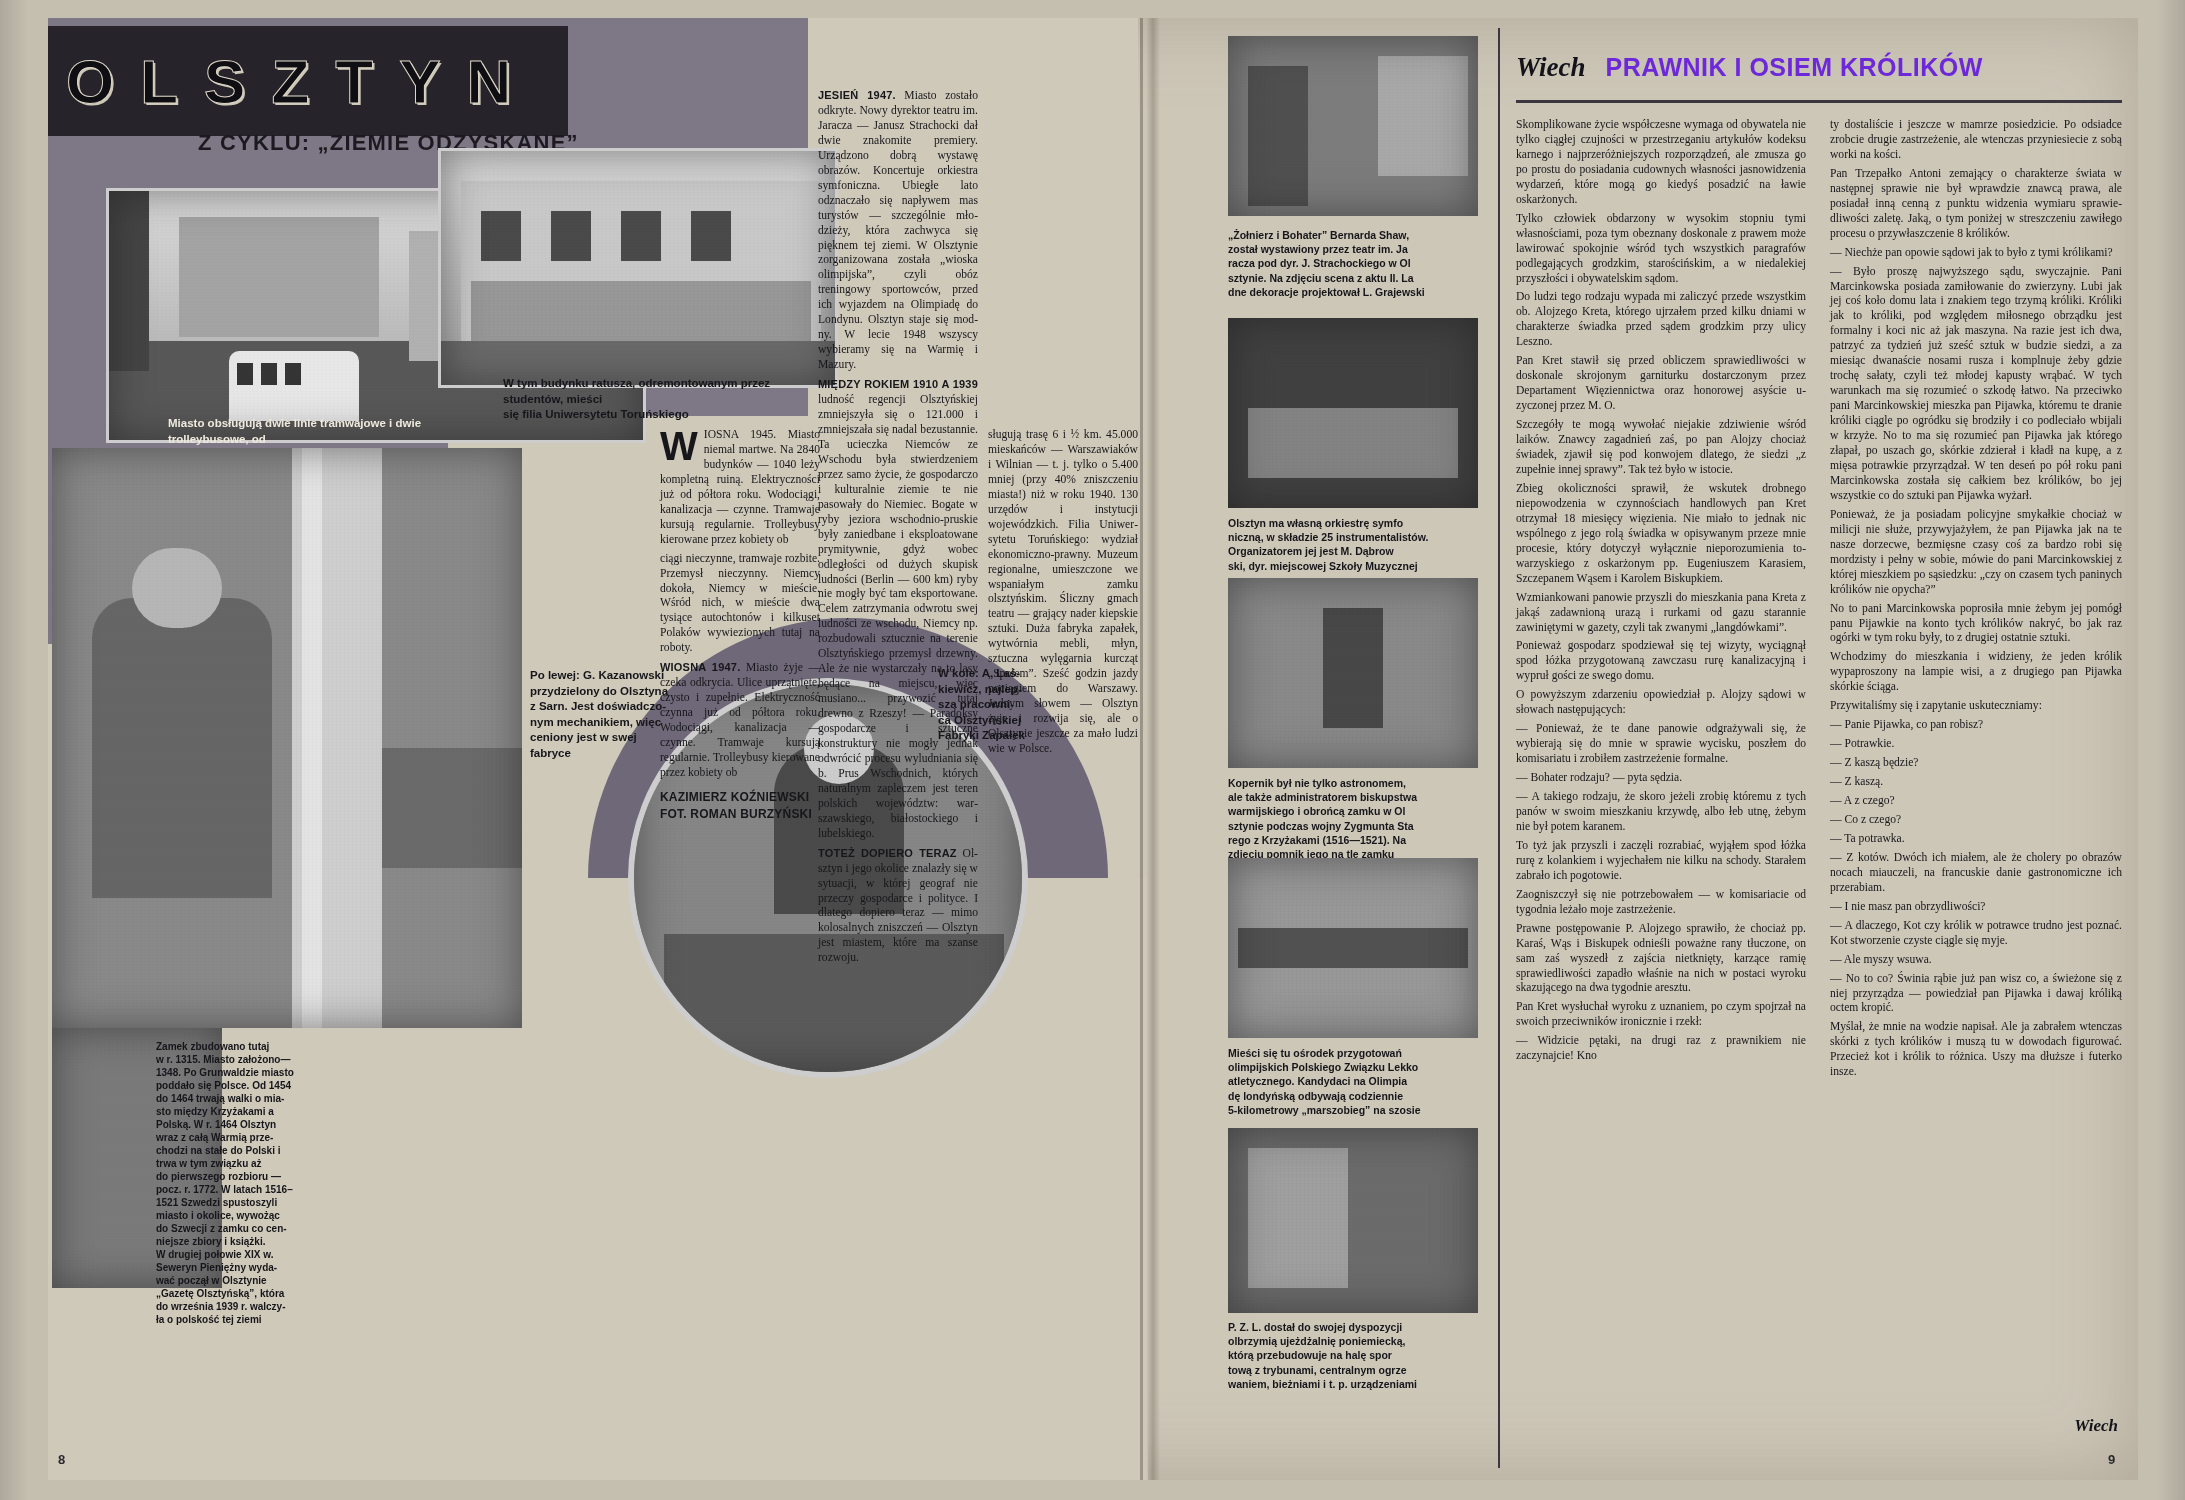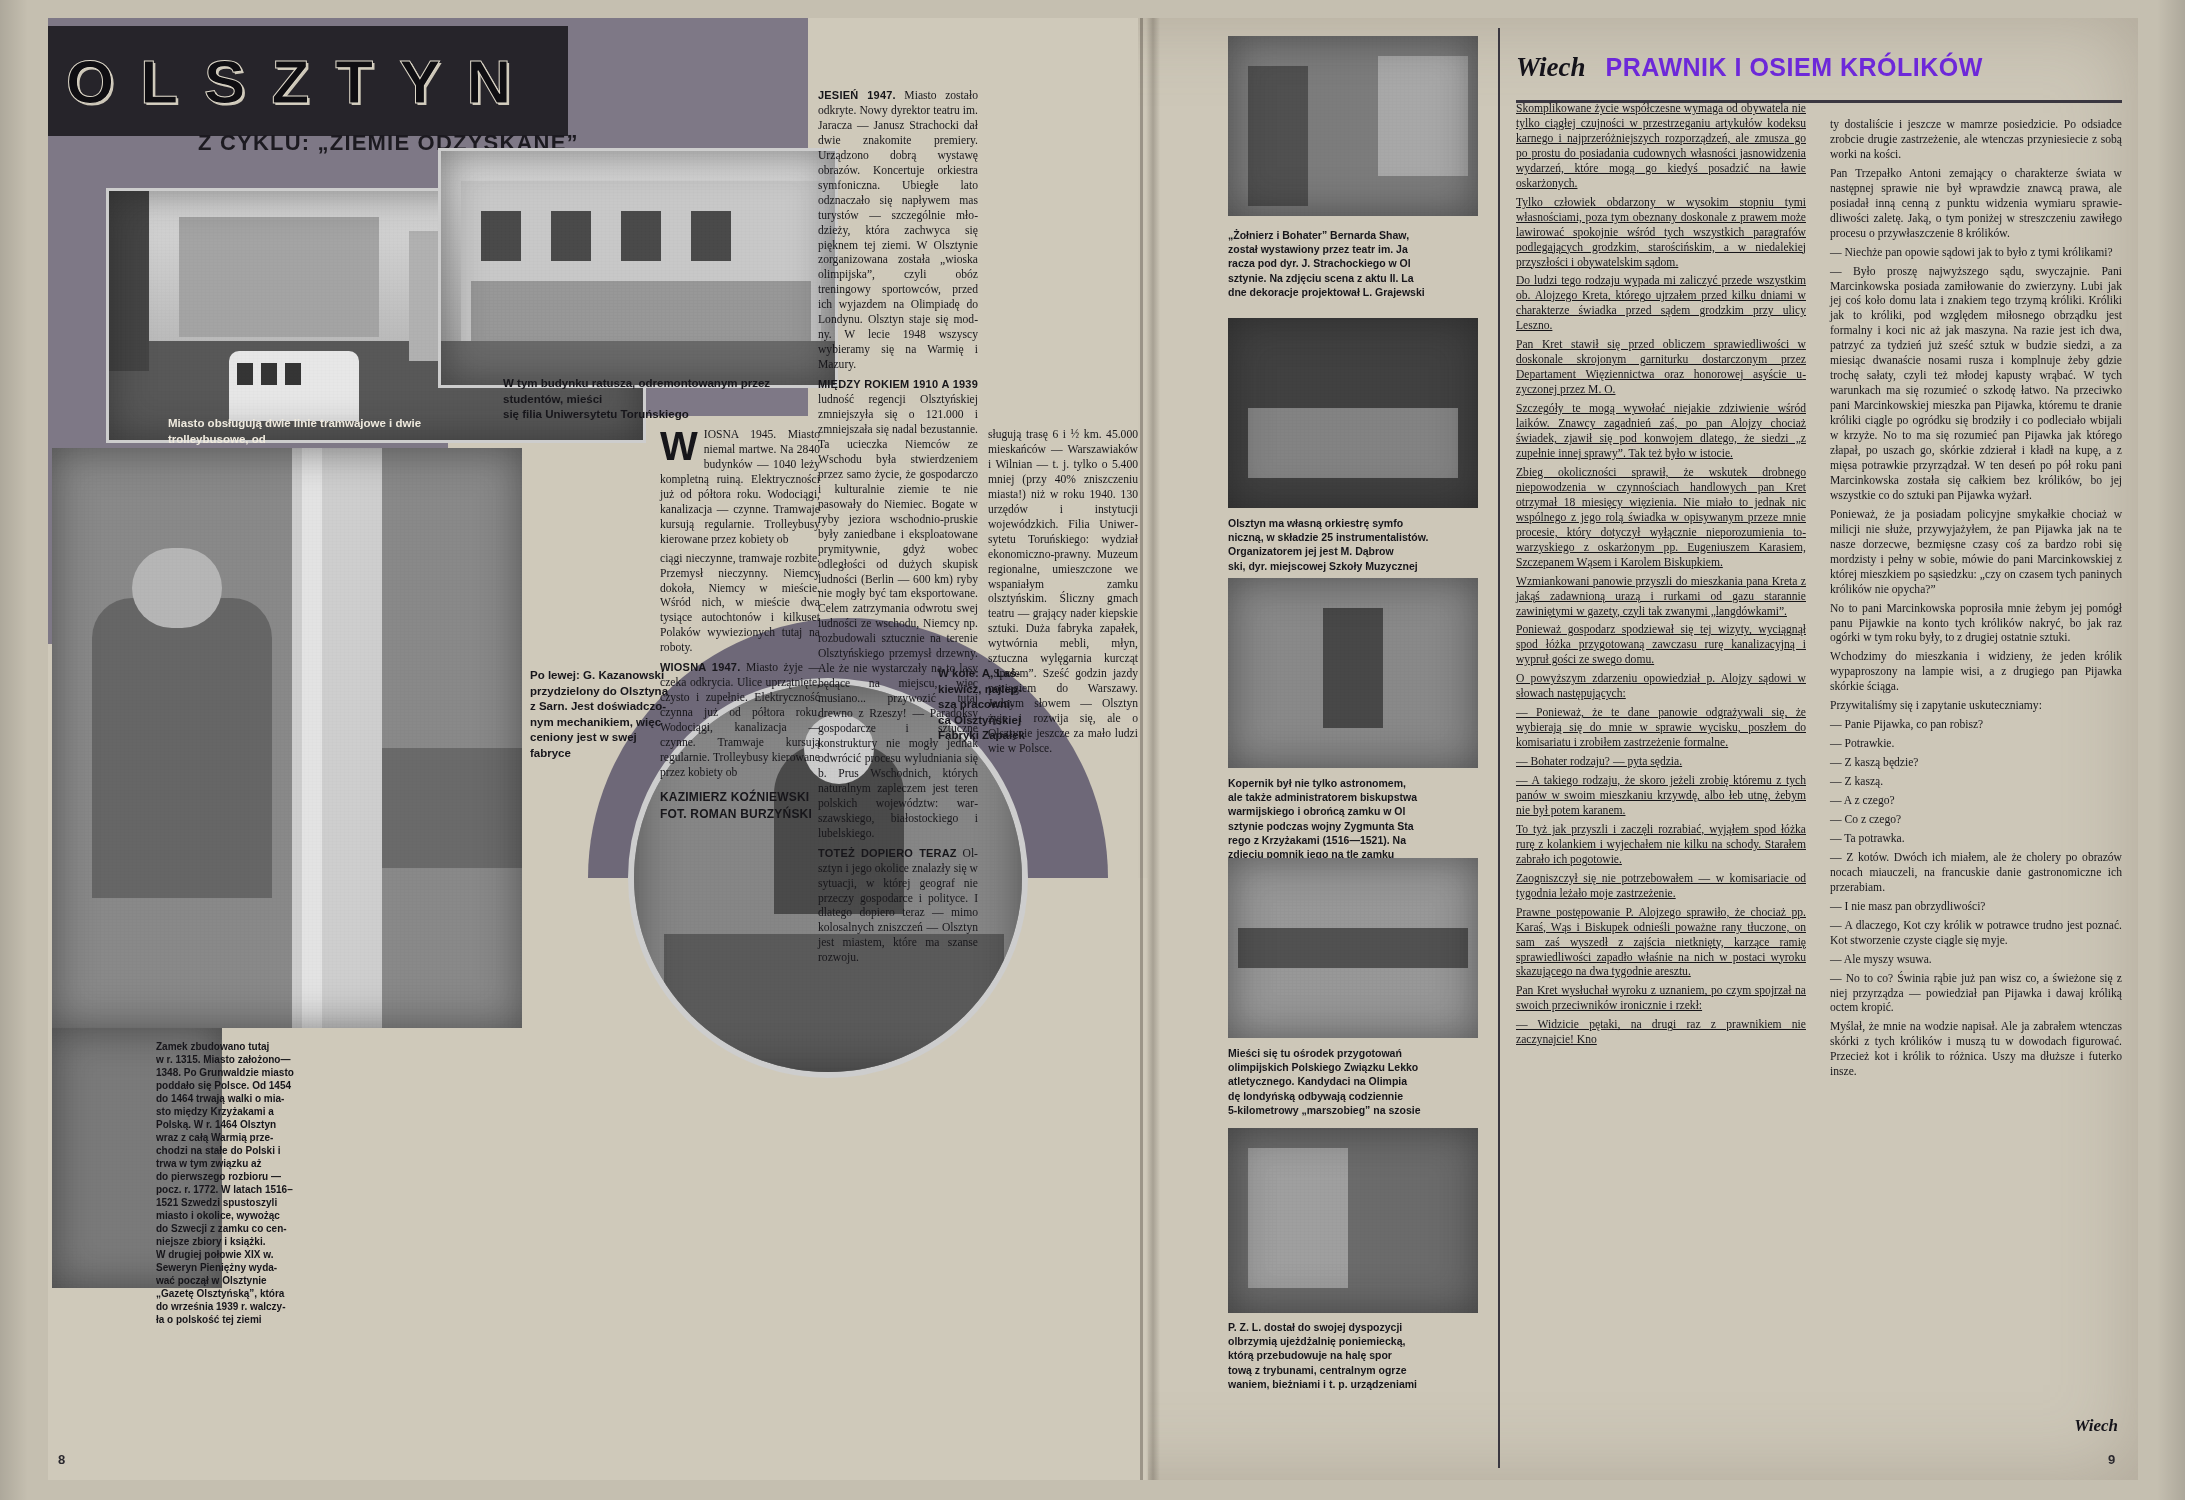--- a/index.html
+++ b/index.html
@@ -323,21 +323,21 @@
 waniem, bieżniami i t. p. urządzeniami</div>
 
   <div class="rule" style="left:1450px; top:10px; width:2px; height:1440px;"></div>
 
   <div class="right-head" style="left:1468px; top:34px; width:600px; height:40px;">
     <span class="wiech">Wiech</span>
     <span class="right-title" style="margin-left:16px;">PRAWNIK I OSIEM KRÓLIKÓW</span>
   </div>
   <div class="rule" style="left:1468px; top:82px; width:606px; height:3px;"></div>
 
-  <div class="col" id="rcol1" style="left:1468px; top:84px; width:290px; height:1320px;text-decoration:underline;">
+  <div class="col" id="rcol1" style="left:1468px; top:100px; width:290px; height:1320px;">
         <p>Skomplikowane życie współczesne wymaga od obywatela nie tylko ciągłej czujności w przestrzeganiu artykułów kodeksu karnego i naj­przeróżniejszych rozporządzeń, ale zmusza go po prostu do posiadania cudownych własności jasnowidze­nia wydarzeń, które mogą go kie­dyś posadzić na ławie oskarżonych.</p>
         <p>Tylko człowiek obdarzony w wy­sokim stopniu tymi własnościami, poza tym obeznany doskonale z pra­wem może lawirować spokojnie wśród tych wszystkich paragrafów podlegających grodzkim, starościń­skim, a w niedalekiej przyszłości i obywatelskim sądom.</p>
         <p>Do ludzi tego rodzaju wypada mi zaliczyć przede wszystkim ob. Aloj­zego Kreta, którego ujrzałem przed kilku dniami w charakterze świad­ka przed sądem grodzkim przy uli­cy Leszno.</p>
         <p>Pan Kret stawił się przed obli­czem sprawiedliwości w doskonale skrojonym garniturku dostarczo­nym przez Departament Więzien­nictwa oraz honorowej asyście u­zyczonej przez M. O.</p>
         <p>Szczegóły te mogą wywołać nie­jakie zdziwienie wśród laików. Znawcy zagadnień zaś, po pan Alojzy chociaż świadek, zjawił się pod konwojem dlatego, że siedzi „z zupełnie innej sprawy”. Tak też było w istocie.</p>
         <p>Zbieg okoliczności sprawił, że wskutek drobnego niepowodzenia w czynnościach handlowych pan Kret otrzymał 18 miesięcy więzienia. Nie miało to jednak nic wspólnego z je­go rolą świadka w opisywanym przeze mnie procesie, który doty­czył wyłącznie nieporozumienia to­warzyskiego z oskarżonym pp. Eu­geniuszem Karasiem, Szczepanem Wąsem i Karolem Biskupkiem.</p>
         <p>Wzmiankowani panowie przyszli do mieszkania pana Kreta z jakąś zadawnioną urazą i rurkami od ga­zu starannie zawiniętymi w gazety, czyli tak zwanymi „langdówkami”.</p>
         <p>Ponieważ gospodarz spodziewał się tej wizyty, wyciągnął spod łóżka przygotowaną zawczasu rurę kana­lizacyjną i wypruł gości ze swego domu.</p>
         <p>O powyższym zdarzeniu opowie­dział p. Alojzy sądowi w słowach następujących:</p>
         <p>— Ponieważ, że te dane panowie odgrażywali się, że wybierają się do mnie w sprawie wycisku, po­szłem do komisariatu i zrobiłem za­strzeżenie formalne.</p>

